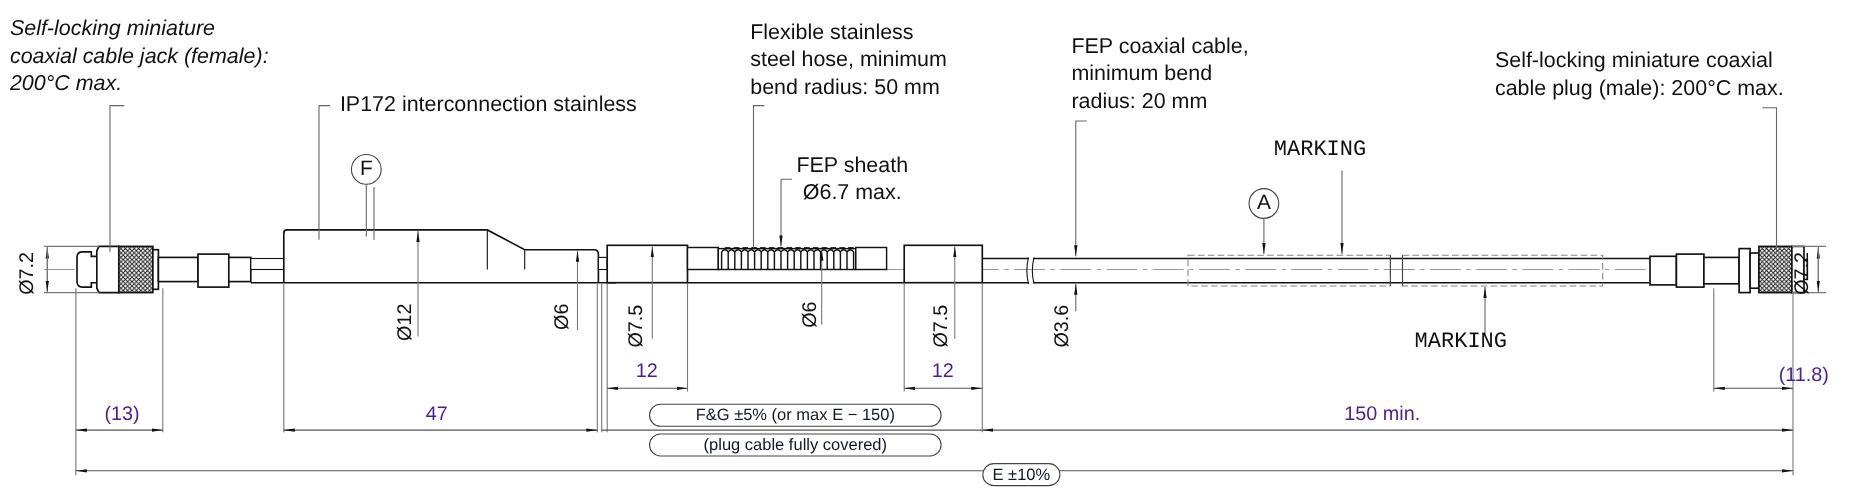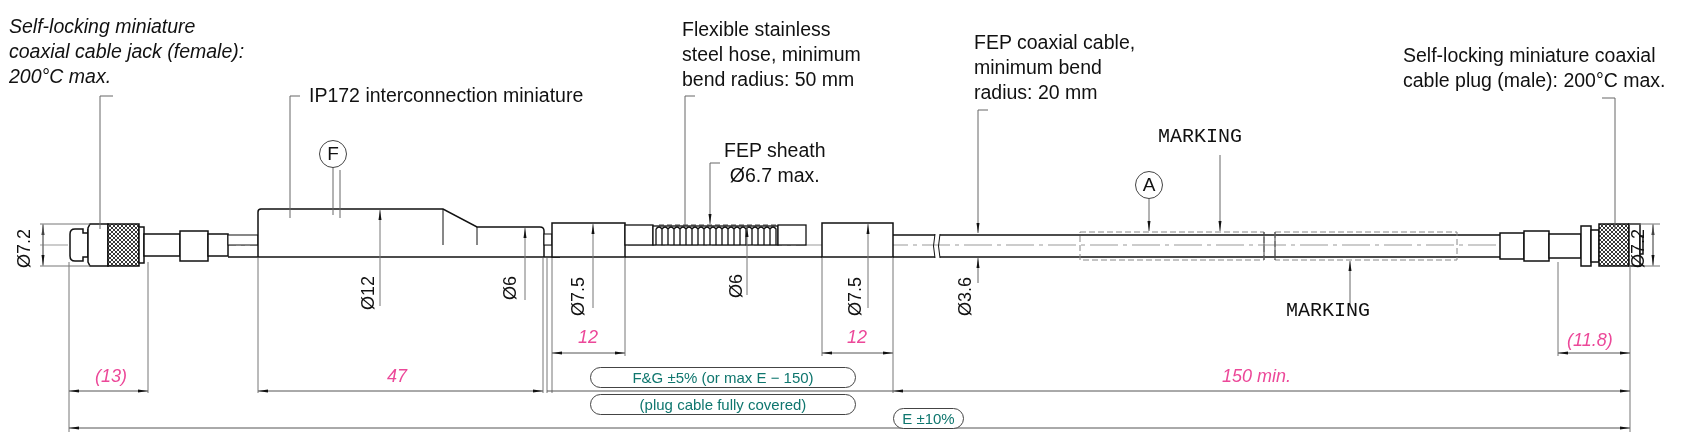--- a/index.html
+++ b/index.html
@@ -1,21 +1,21 @@
 <!DOCTYPE html>
 <html><head>
 <meta charset="utf-8">
 <style>
   html, body { margin: 0; padding: 0; background: #ffffff; }
   body { width: 1684px; height: 444px; overflow: hidden; position: relative; font-family: "Liberation Sans", sans-serif; color: #111; }
   svg { position: absolute; left: 0; top: 0; }
   .lbl { position: absolute; font-size: 19.5px; line-height: 25px; color: #111; white-space: pre; }
-  .dim { position: absolute; font-size: 18px; color: #ec4899; white-space: nowrap; font-style: italic; }
+  .dim { position: absolute; font-size: 18px; color: #4c1d95; white-space: nowrap; }
   .vdim { position: absolute; font-size: 18px; color: #111; white-space: nowrap; transform: rotate(-90deg); transform-origin: left top; }
-  .pill { position: absolute; border: 1px solid #444; border-radius: 12px; font-size: 15px; text-align: center; line-height: 19px; height: 19px; color: #0f766e; background: #fff; }
+  .pill { position: absolute; border: 1px solid #444; border-radius: 12px; font-size: 15px; text-align: center; line-height: 19px; height: 19px; color: #0f172a; background: #fff; }
   .circ { position: absolute; width: 26px; height: 26px; border: 1px solid #444; border-radius: 50%; text-align: center; line-height: 26px; font-size: 19px; background: #fff; }
   .marking { position: absolute; font-size: 20px; color: #111; font-family: Liberation Mono, monospace; }
 </style>
 </head>
 <body>
 
 <svg width="1684" height="444" viewBox="0 0 1684 444">
   <defs>
     <pattern id="knurl" width="4" height="4" patternUnits="userSpaceOnUse">
       <rect width="4" height="4" fill="#fff"></rect>
@@ -145,30 +145,30 @@
     <line x1="552" y1="391" x2="893" y2="391"></line>
     <line x1="893" y1="391" x2="1630" y2="391" marker-start="url(#arr)" marker-end="url(#arr)"></line>
     <line x1="1558" y1="353" x2="1630" y2="353" marker-start="url(#arr)" marker-end="url(#arr)"></line>
     <line x1="69" y1="428" x2="1630" y2="428" marker-start="url(#arr)" marker-end="url(#arr)"></line>
   </g>
 </svg>
 
 <div class="lbl" style="left:9px; top:14px;font-style:italic;">Self-locking miniature
 coaxial cable jack (female):
 200°C max.</div>
-<div class="lbl" style="left:309px; top:83px;">IP172 interconnection miniature</div>
+<div class="lbl" style="left:309px; top:83px;">IP172 interconnection stainless</div>
 <div class="lbl" style="left:682px; top:17px;">Flexible stainless
 steel hose, minimum
 bend radius: 50 mm</div>
 <div class="lbl" style="left:724px; top:138px;text-align:center;">FEP sheath
 Ø6.7 max.</div>
 <div class="lbl" style="left:974px; top:30px;">FEP coaxial cable,
 minimum bend
 radius: 20 mm</div>
-<div class="lbl" style="left:1359px; top:43px;margin-left:44px;">Self-locking miniature coaxial
+<div class="lbl" style="left:1359px; top:43px;">Self-locking miniature coaxial
 cable plug (male): 200°C max.</div>
 
 <div class="marking" style="left:1158px; top:125px;">MARKING</div>
 <div class="marking" style="left:1286px; top:299px;">MARKING</div>
 
 <div class="circ" style="left:319px; top:140px;">F</div>
 <div class="circ" style="left:1135px; top:171px;">A</div>
 
 <div class="vdim" style="left:14px; top:268px;">Ø7.2</div>
 <div class="vdim" style="left:358px; top:310px;">Ø12</div>
@@ -176,18 +176,18 @@
 <div class="vdim" style="left:568px; top:316px;">Ø7.5</div>
 <div class="vdim" style="left:726px; top:298px;">Ø6</div>
 <div class="vdim" style="left:845px; top:316px;">Ø7.5</div>
 <div class="vdim" style="left:955px; top:316px;">Ø3.6</div>
 <div class="vdim" style="left:1628px; top:268px;">Ø7.2</div>
 
 <div class="dim" style="left:95px; top:366px;">(13)</div>
 <div class="dim" style="left:387px; top:366px;">47</div>
 <div class="dim" style="left:578px; top:327px;">12</div>
 <div class="dim" style="left:847px; top:327px;">12</div>
-<div class="dim" style="left:1567px; top:330px;">(11.8)</div>
+<div class="dim" style="left:1617px; top:330px;">(11.8)</div>
 <div class="dim" style="left:1222px; top:366px;">150 min.</div>
 
 <div class="pill" style="left:590px; top:367px; width:264px;">F&amp;G ±5% (or max E − 150)</div>
 <div class="pill" style="left:590px; top:394px; width:264px;">(plug cable fully covered)</div>
-<div class="pill" style="left:893px; top:408px; width:69px;">E ±10%</div>
+<div class="pill" style="left:893px; top:421px; width:69px;">E ±10%</div>
 
 </body></html>

